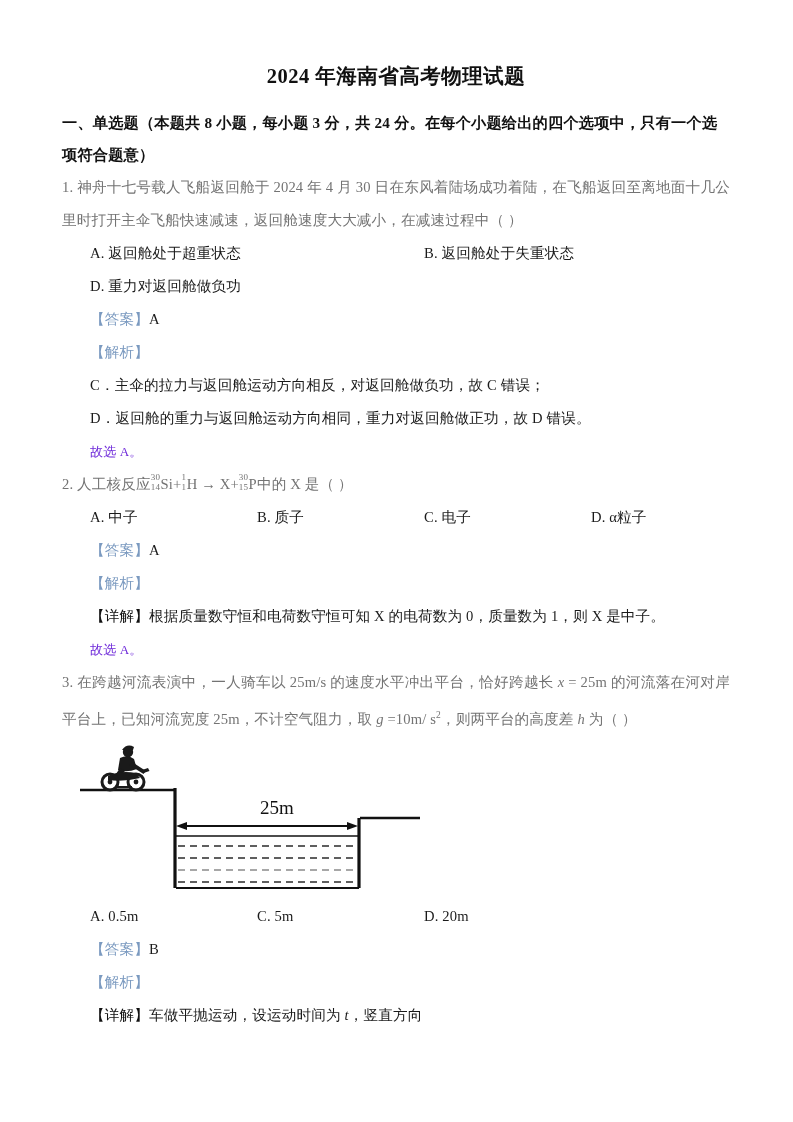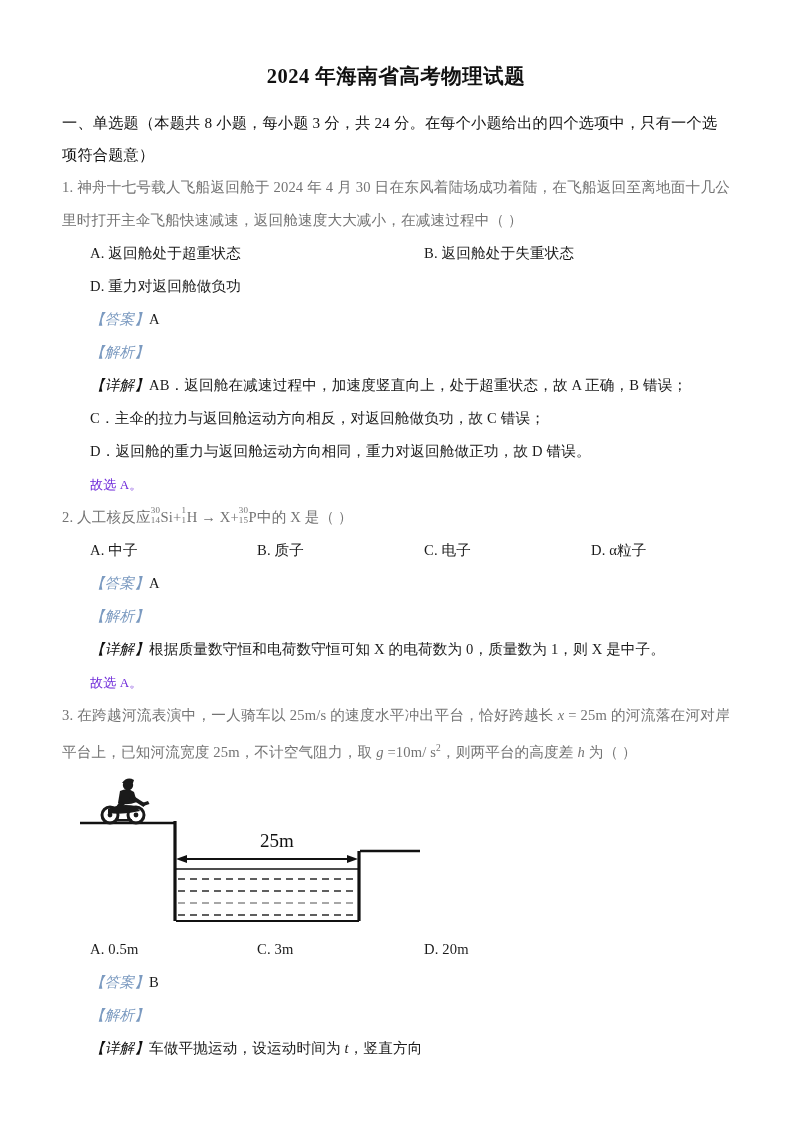--- a/index.html
+++ b/index.html
@@ -36,21 +36,21 @@
     font-weight: bold;
     letter-spacing: 0.5px;
     margin-top: 62px;
     margin-bottom: 0;
     line-height: 1.4;
     color: #111;
   }
 
   .section-head {
     font-size: 15.2px;
-    font-weight: normal;
+    font-weight: bold;
     line-height: 32px;
     margin-top: 16px;
     letter-spacing: 0.2px;
     color: #111;
   }
 
   .q-text {
     font-size: 14.6px;
     line-height: 33px;
     letter-spacing: 0.15px;
@@ -76,21 +76,20 @@
   }
 
   .meta-line {
     font-size: 14.6px;
     line-height: 33px;
     padding-left: 28px;
     letter-spacing: 0.15px;
   }
   .tag {
     color: #7b9ac0;
-    font-style: italic;
   }
   .meta-val {
     color: #1a1a1a;
   }
 
   .expl-line {
     font-size: 14.6px;
     line-height: 33px;
     padding-left: 28px;
     letter-spacing: 0.15px;
@@ -169,23 +168,20 @@
         <div class="opt">D. 重力对返回舱做负功</div>
       </div>
 
       <div class="meta-line">
         <span class="tag">【答案】</span><span class="meta-val">A</span>
       </div>
       <div class="meta-line">
         <span class="tag">【解析】</span>
       </div>
 
-      <div class="expl-line">
-        <span class="tag">【详解】</span><span>AB．返回舱在减速过程中，加速度竖直向上，处于超重状态，故 A 正确，B 错误；</span>
-      </div>
       <div class="expl-line">C．主伞的拉力与返回舱运动方向相反，对返回舱做负功，故 C 错误；</div>
       <div class="expl-line">D．返回舱的重力与返回舱运动方向相同，重力对返回舱做正功，故 D 错误。</div>
       <div class="indent-line">故选 A。</div>
     </div>
 
     <div>
       <div class="q-text">
         <span>2.</span>
         <span>人工核反应</span><span class="nuc"><span class="stack"><span class="sup">30</span><span class="sub">14</span></span><span>Si</span><span>+</span><span class="stack"><span class="sup">1</span><span class="sub">1</span></span><span>H</span> <span>→</span> <span>X</span><span>+</span><span class="stack"><span class="sup">30</span><span class="sub">15</span></span><span>P</span></span><span>中的 X 是（      ）</span>
       </div>
@@ -267,21 +263,21 @@
             <line x1="116" y1="130" x2="295" y2="130" stroke="#8a8a8a"></line>
             <line x1="116" y1="142" x2="295" y2="142"></line>
           </g>
 
           <line x1="114" y1="148" x2="297" y2="148" stroke="#111" stroke-width="2"></line>
         </svg>
       </div>
 
       <div class="opts-row four">
         <div class="opt">A. 0.5m</div>
-        <div class="opt">C. 3m</div>
+        <div class="opt">C. 5m</div>
         <div class="opt">D. 20m</div>
       </div>
 
       <div class="meta-line">
         <span class="tag">【答案】</span><span class="meta-val">B</span>
       </div>
       <div class="meta-line">
         <span class="tag">【解析】</span>
       </div>
       <div class="expl-line">

